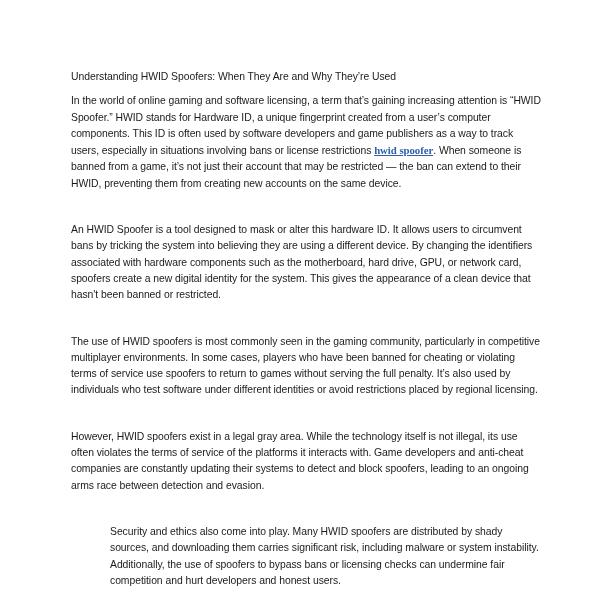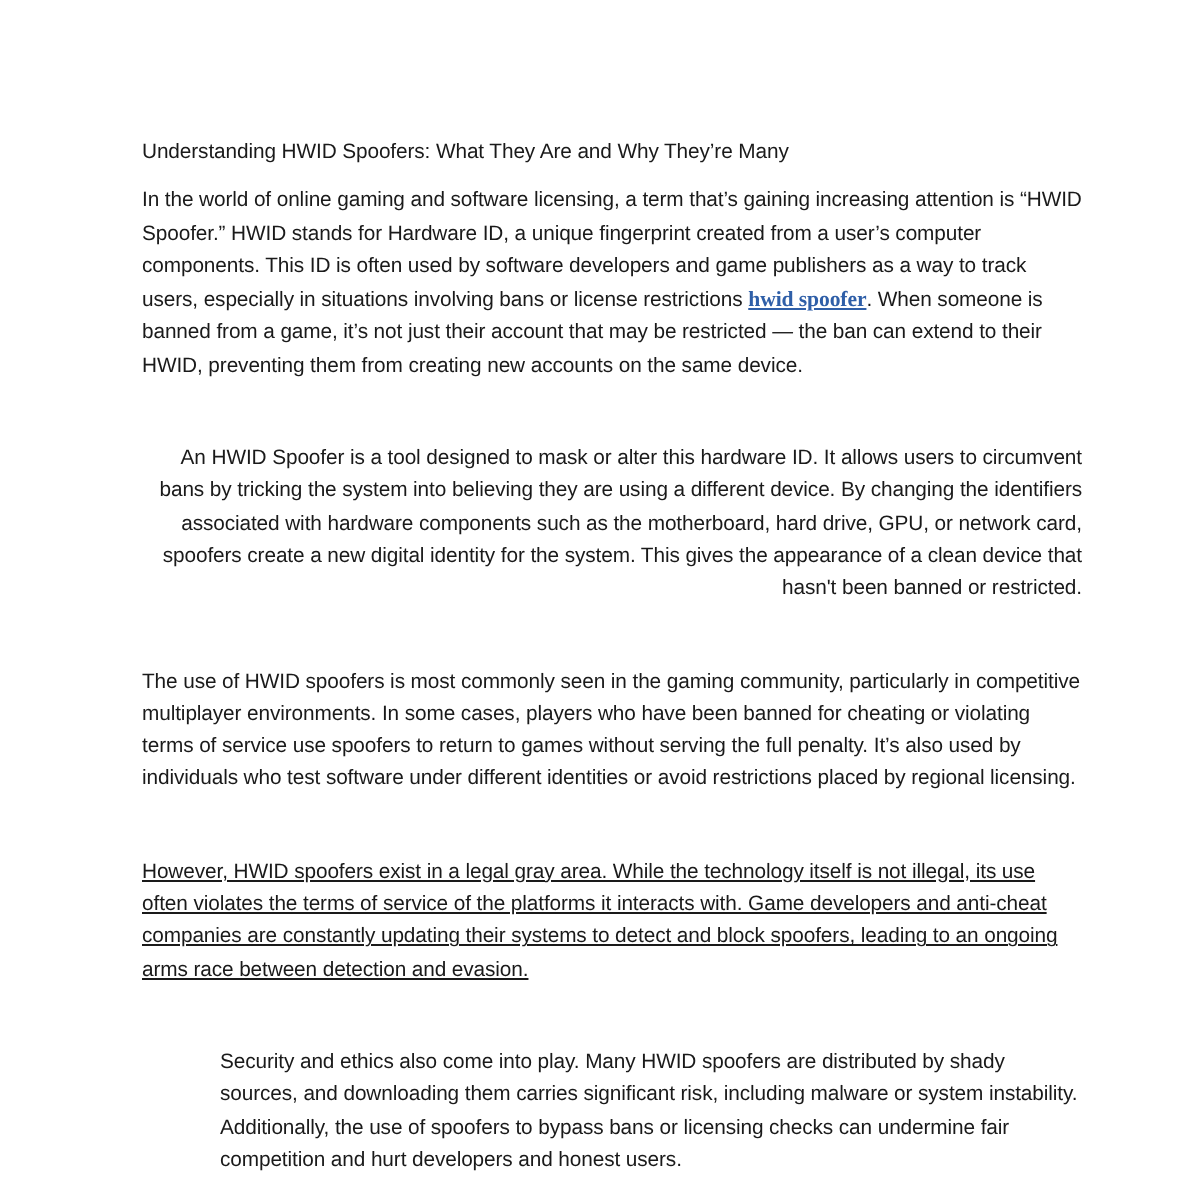--- a/index.html
+++ b/index.html
@@ -27,38 +27,38 @@
     .doc-title {
       margin: 0 0 8px 0;
       font-size: 10.4px;
       font-weight: normal;
       line-height: 16.3px;
     }
     .para {
       margin: 0;
     }
     .para + .para { margin-top: 30px; }
-    .para.p2 { margin-top: 30px; text-align: right; }
+    .para.p2 { margin-top: 30px; }
     .para.p3 { }
-    .para.p4 { margin-top: 30px; text-decoration: underline; }
+    .para.p4 { margin-top: 30px; }
     .para.p5 { margin-top: 30px; margin-left: 39px; }
     .link {
       color: #2f5fa8;
       text-decoration: underline;
       font-family: "Liberation Serif", "DejaVu Serif", serif;
       font-size: 10.8px;
       cursor: pointer;
       font-weight: bold;
     }
   </style>
 </head>
 <body>
 
 <div class="page">
-  <h1 class="doc-title">Understanding HWID Spoofers: What They Are and Why They’re Many</h1>
+  <h1 class="doc-title">Understanding HWID Spoofers: When They Are and Why They’re Used</h1>
 
   <p class="para p1"><span>In the world of online gaming and software licensing, a term that’s gaining increasing attention is “HWID Spoofer.” HWID stands for Hardware ID, a unique fingerprint created from a user’s computer components. This ID is often used by software developers and game publishers as a way to track users, especially in situations involving bans or license restrictions </span><a class="link">hwid spoofer</a><span>. When someone is banned from a game, it’s not just their account that may be restricted — the ban can extend to their HWID, preventing them from creating new accounts on the same device.</span></p>
 
   <p class="para p2">An HWID Spoofer is a tool designed to mask or alter this hardware ID. It allows users to circumvent bans by tricking the system into believing they are using a different device. By changing the identifiers associated with hardware components such as the motherboard, hard drive, GPU, or network card, spoofers create a new digital identity for the system. This gives the appearance of a clean device that hasn't been banned or restricted.</p>
 
   <p class="para p3">The use of HWID spoofers is most commonly seen in the gaming community, particularly in competitive multiplayer environments. In some cases, players who have been banned for cheating or violating terms of service use spoofers to return to games without serving the full penalty. It’s also used by individuals who test software under different identities or avoid restrictions placed by regional licensing.</p>
 
   <p class="para p4">However, HWID spoofers exist in a legal gray area. While the technology itself is not illegal, its use often violates the terms of service of the platforms it interacts with. Game developers and anti-cheat companies are constantly updating their systems to detect and block spoofers, leading to an ongoing arms race between detection and evasion.</p>
 
   <p class="para p5">Security and ethics also come into play. Many HWID spoofers are distributed by shady sources, and downloading them carries significant risk, including malware or system instability. Additionally, the use of spoofers to bypass bans or licensing checks can undermine fair competition and hurt developers and honest users.</p>

